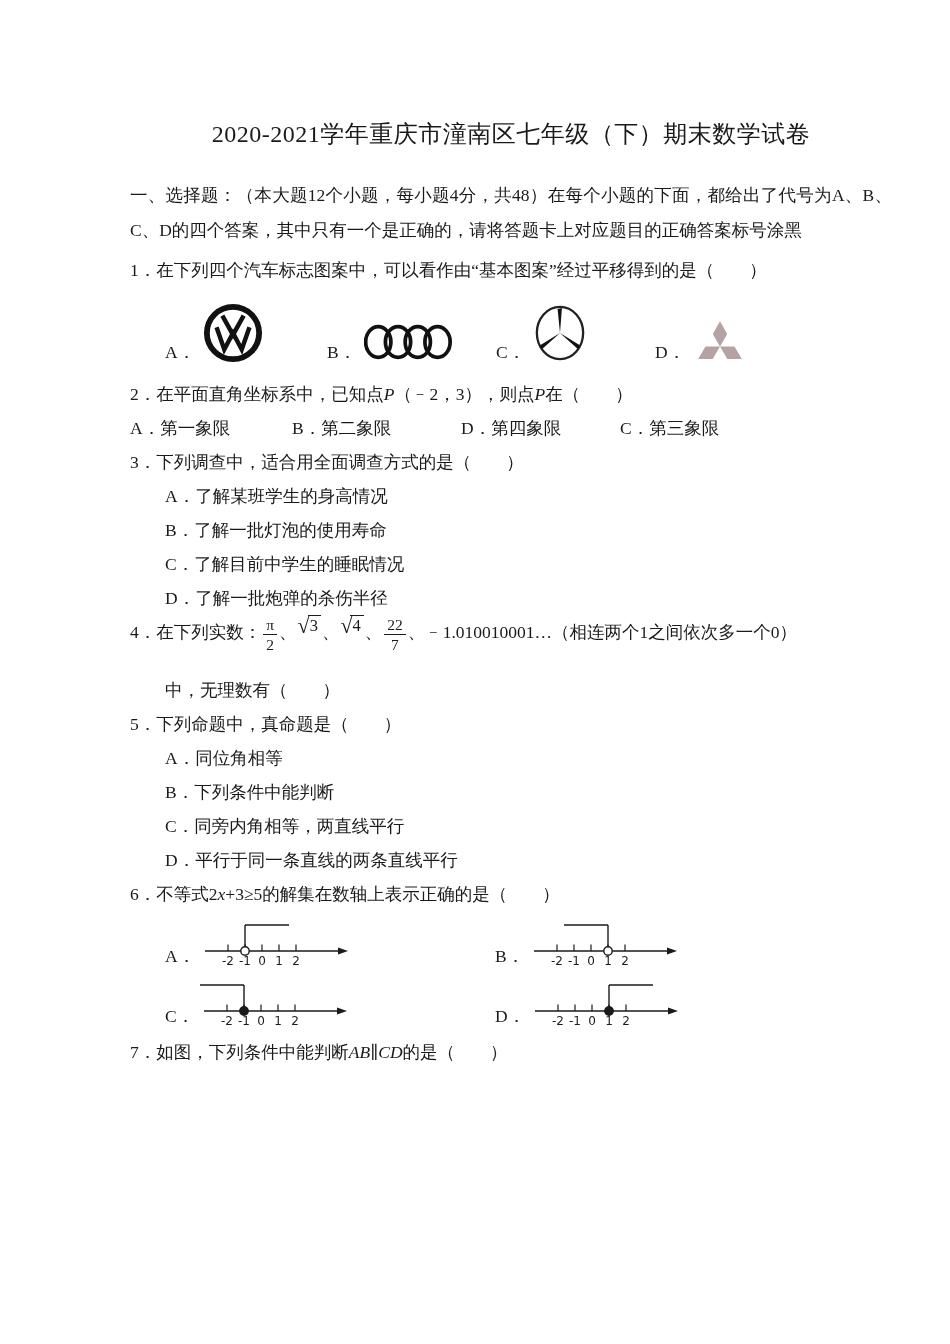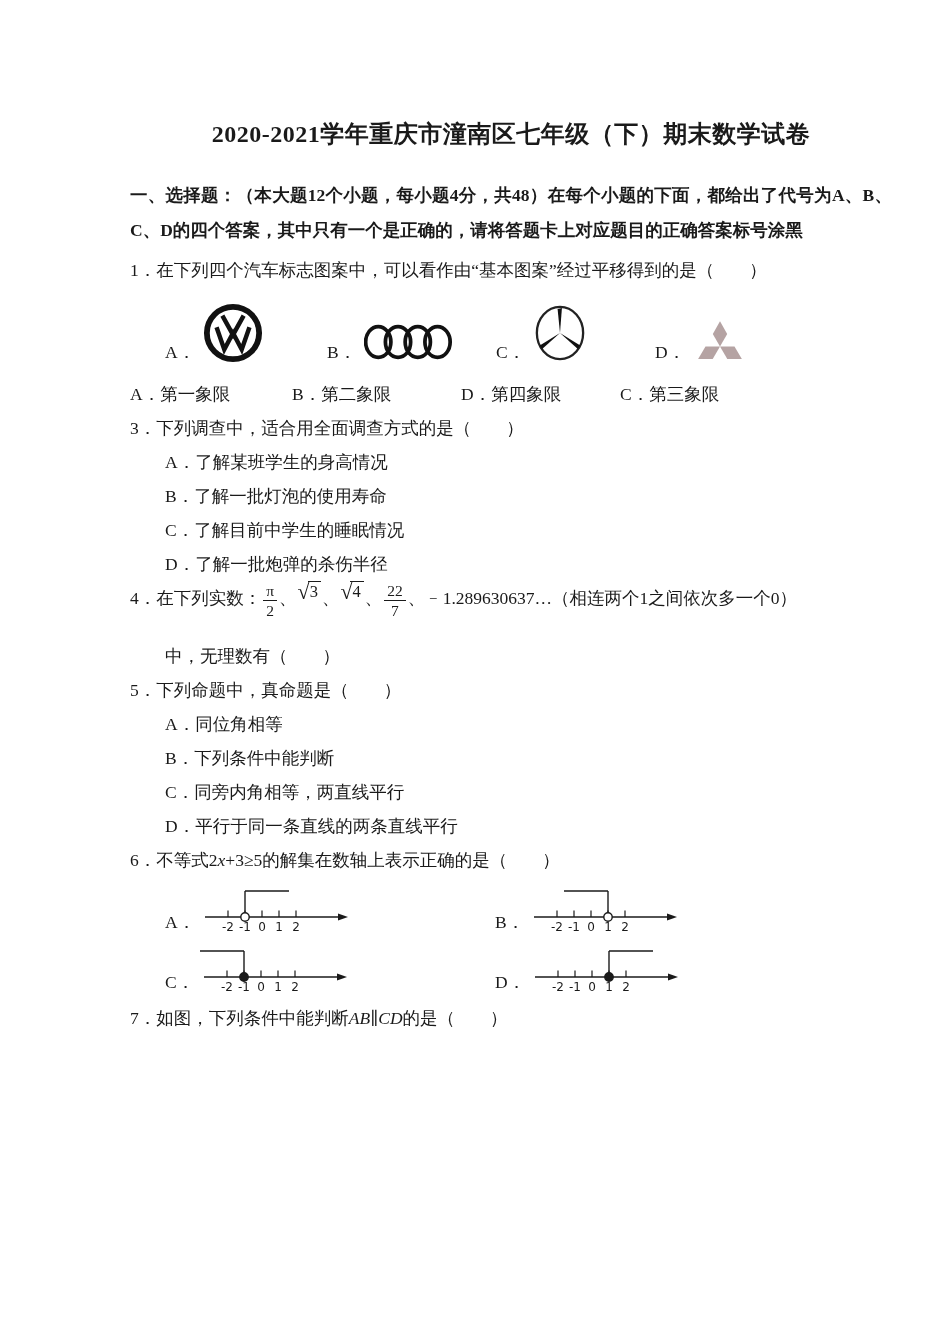--- a/index.html
+++ b/index.html
@@ -4,25 +4,25 @@
 <style>
   html,body{margin:0;padding:0;background:#fff;}
   .page{
     width:950px;min-height:1344px;box-sizing:border-box;
     padding:118px 58px 40px 130px;
     background:#fff;color:#1a1a1a;
     font-family:"Liberation Serif","DejaVu Serif",serif;
     font-size:17.5px;
   }
   .title{
-    font-size:24px;font-weight:bold;text-align:center;
+    font-size:24px;font-weight:normal;text-align:center;
     margin:0 0 28px 0;letter-spacing:.5px;
   }
   .sec-heading{
-    font-weight:bold;line-height:34.5px;text-align:justify;
+    font-weight:normal;line-height:34.5px;text-align:justify;
     margin:0 0 6px 0;
   }
   .qline{margin:0;line-height:34px;}
   .indent{margin-left:35px;}
   .opt-grid{
     display:grid;grid-template-columns:162px 169px 159px 1fr;
     line-height:34px;
   }
   .opt-line{margin:0 0 0 35px;line-height:34px;}
   .logo-row{
@@ -107,20 +107,21 @@
             <polygon points="30,28 22,14 30,0 38,14" fill="#b5a3a3"></polygon>
             <polygon points="30,28 46.1,28.1 54.3,42 38.1,41.9" fill="#b5a3a3"></polygon>
             <polygon points="30,28 13.9,28.1 5.7,42 21.9,41.9" fill="#b5a3a3"></polygon>
           </svg>
         </span>
       </div>
     </div>
   </div>
 
   <div>
+    <p class="qline"><span>2．在平面直角坐标系中，已知点</span><i>P</i><span>（﹣2，3），则点</span><i>P</i><span>在（　　）</span></p>
     <div class="opt-grid">
       <span>A．第一象限</span>
       <span>B．第二象限</span>
       <span>D．第四象限</span>
       <span>C．第三象限</span>
     </div>
   </div>
 
   <div>
     <p class="qline">3．下列调查中，适合用全面调查方式的是（　　）</p>
@@ -146,21 +147,21 @@
         <span class="sqrt">
           <span class="rad">√</span>
           <span class="radicand">4</span>
         </span>
         <span>、</span>
         <span class="frac">
           <span class="num">22</span>
           <span class="den">7</span>
         </span>
         <span>、</span>
-        <span>﹣1.289630637…（相连两个1之间依次多一个0）</span>
+        <span>﹣1.010010001…（相连两个1之间依次多一个0）</span>
     </p>
     <p class="qline indent">中，无理数有（　　）</p>
   </div>
 
   <div>
     <p class="qline">5．下列命题中，真命题是（　　）</p>
     <p class="opt-line">A．同位角相等</p>
     <p class="opt-line">B．下列条件中能判断</p>
     <p class="opt-line">C．同旁内角相等，两直线平行</p>
     <p class="opt-line">D．平行于同一条直线的两条直线平行</p>

